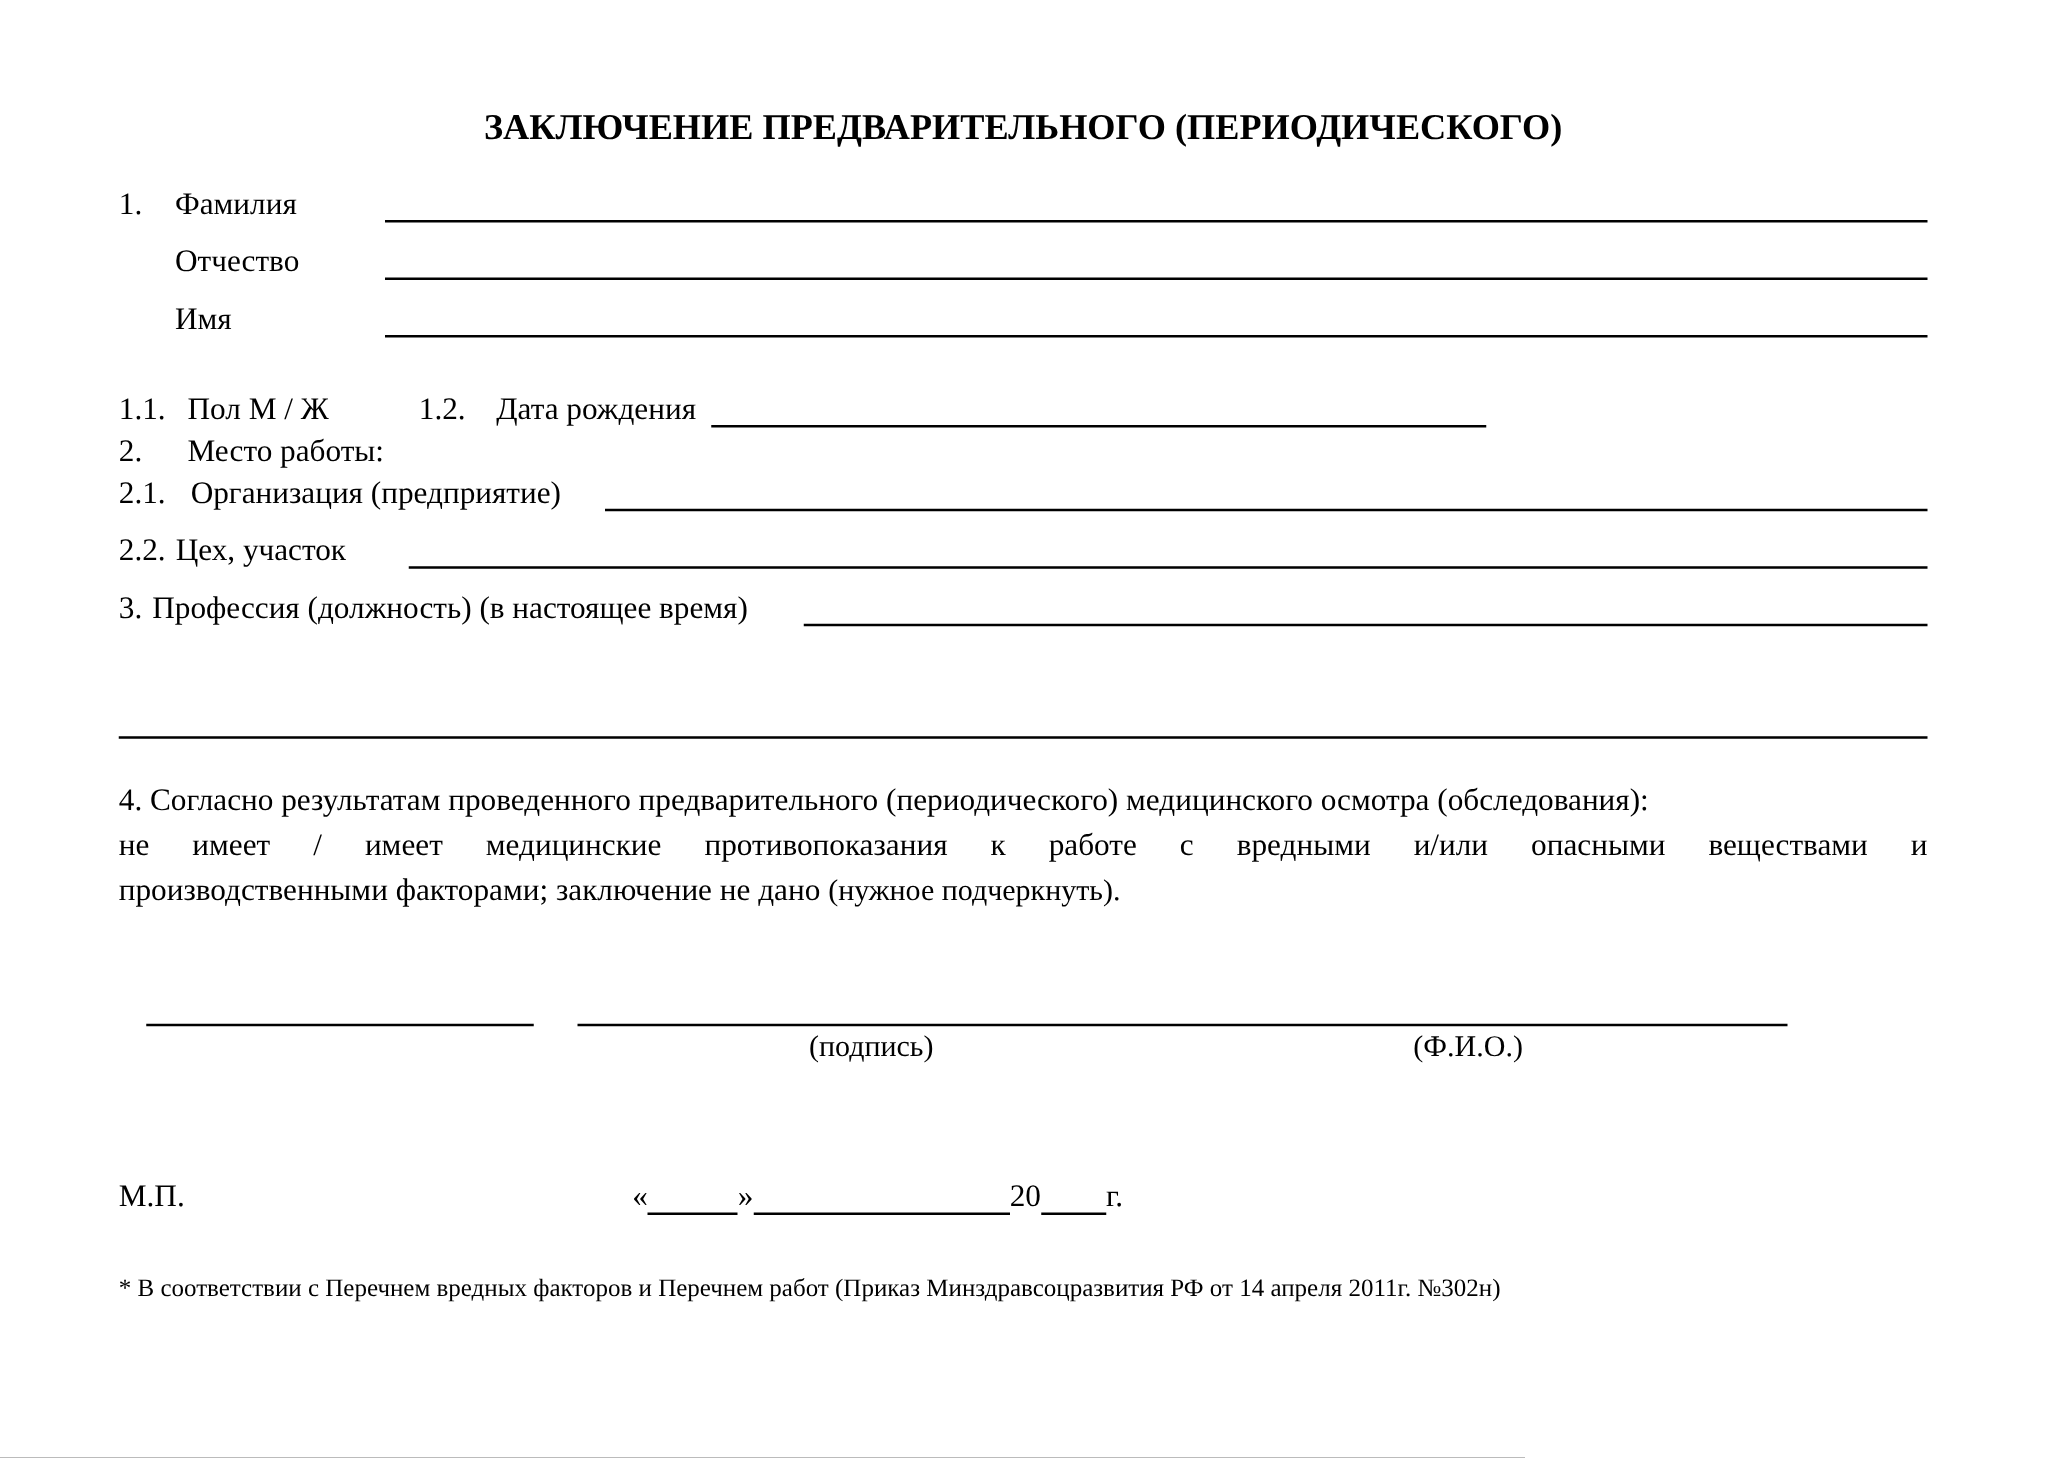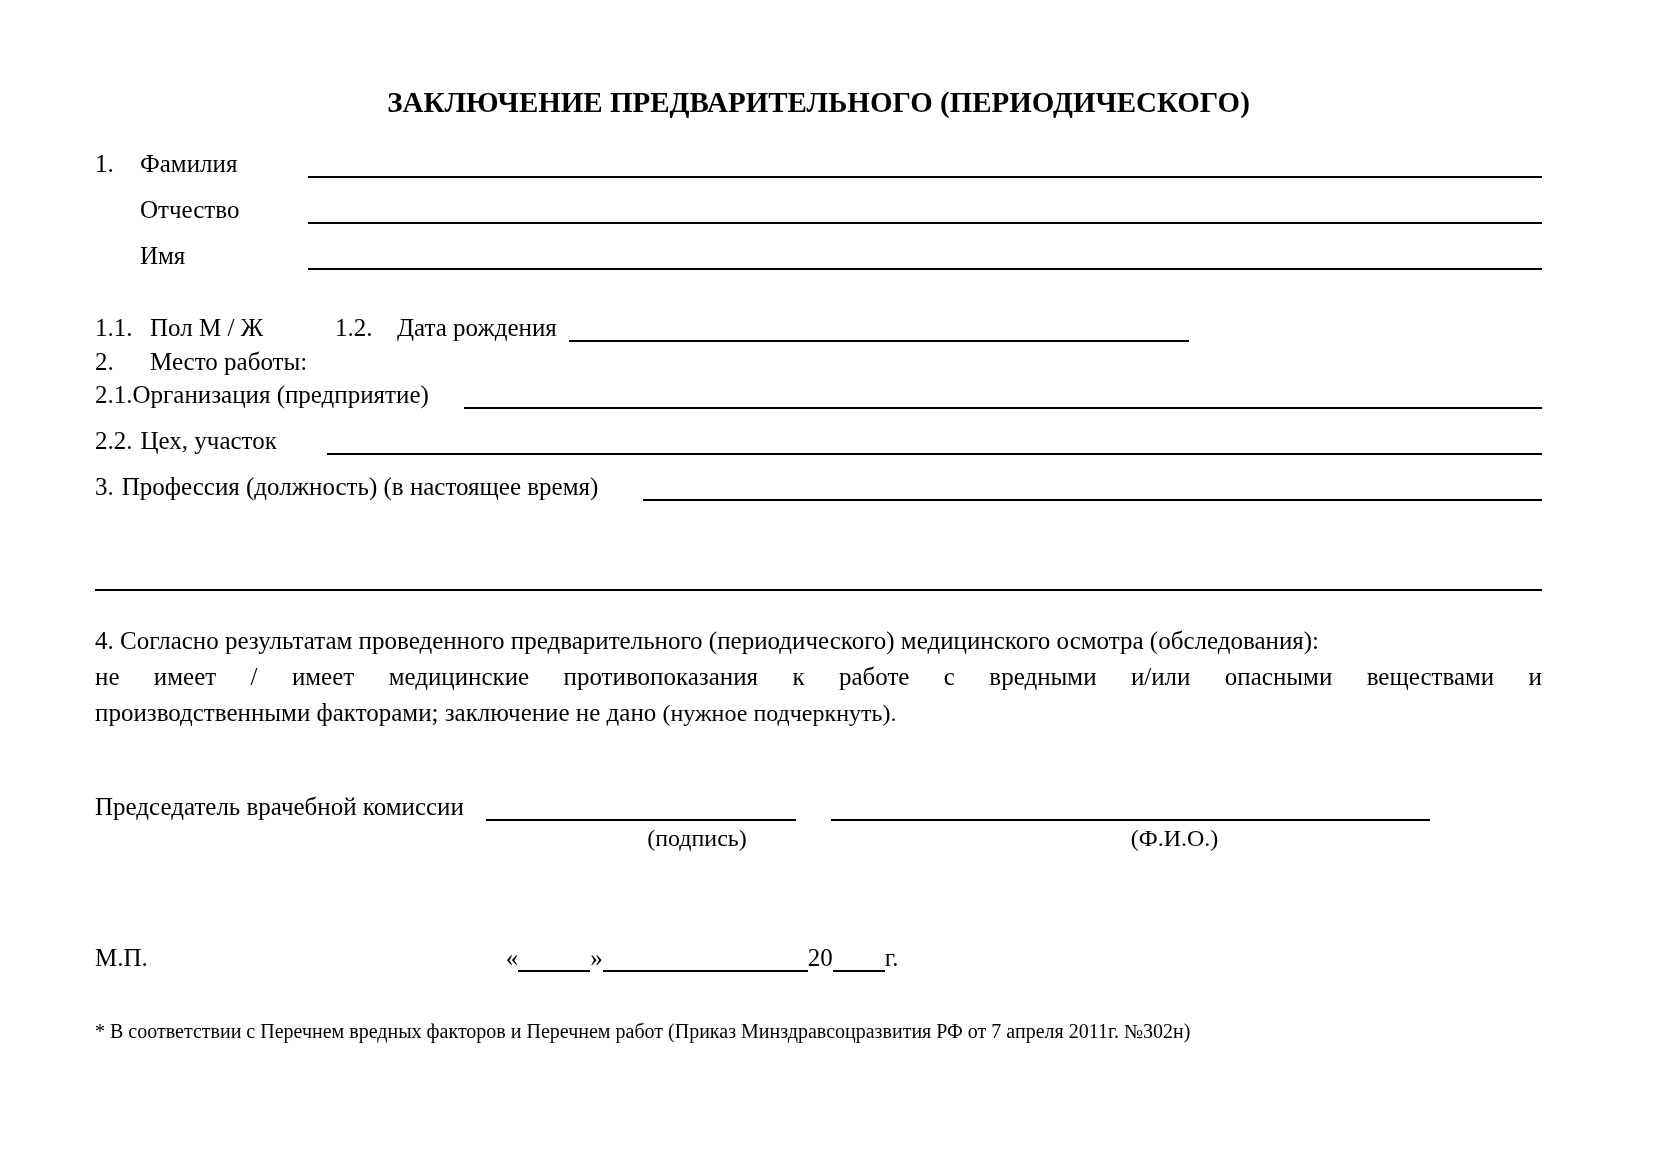--- a/index.html
+++ b/index.html
@@ -113,21 +113,21 @@
     <span class="line bd-line"><span></span></span>
   </div>
 
   <div class="plain-row">
     <span class="num-w">2.</span>
     <span>Место работы:</span>
   </div>
 
   <div class="row org-row">
     <span>2.1.</span>
-    <span style="margin-left:0;">Организация (предприятие)</span>
+    <span style="margin-left:20px;">Организация (предприятие)</span>
     <span class="line"><span></span></span>
   </div>
 
   <div class="row shop-row">
     <span>2.2.</span>
     <span style="margin-left:8px;">Цех, участок</span>
     <span class="line"><span></span></span>
   </div>
 
   <div class="row prof-row">
@@ -141,32 +141,31 @@
   <div class="para">
     <div>4. Согласно результатам проведенного предварительного (периодического) медицинского осмотра (обследования):</div>
     <div class="justified"><span>не имеет / имеет медицинские противопоказания к работе с вредными и/или опасными веществами и</span></div>
     <div>
       <span>производственными факторами; заключение не дано</span>
       <span class="small-note">(нужное подчеркнуть).</span>
     </div>
   </div>
 
   <div class="sig-row">
-    <span class="sig-label">Председатель врачебной комиссии</span>
     <span class="sign-line"></span>
     <span class="fio-line"></span>
   </div>
   <div class="cap-row">
     <span class="sp1"></span>
     <span class="cap1">(подпись)</span>
     <span class="cap2">(Ф.И.О.)</span>
   </div>
 
   <div class="stamp-row">
     <span>М.П.</span>
     <span class="date-group">
       <span>«</span><span class="u u-day"></span><span>»</span><span class="u u-month"></span><span>20</span><span class="u u-year"></span><span>г.</span>
     </span>
   </div>
 
-  <div class="footnote">* В соответствии с Перечнем вредных факторов и Перечнем работ (Приказ Минздравсоцразвития РФ от 7 апреля 2011г. №302н)</div>
+  <div class="footnote">* В соответствии с Перечнем вредных факторов и Перечнем работ (Приказ Минздравсоцразвития РФ от 14 апреля 2011г. №302н)</div>
 
 </div>
 
 </body></html>

